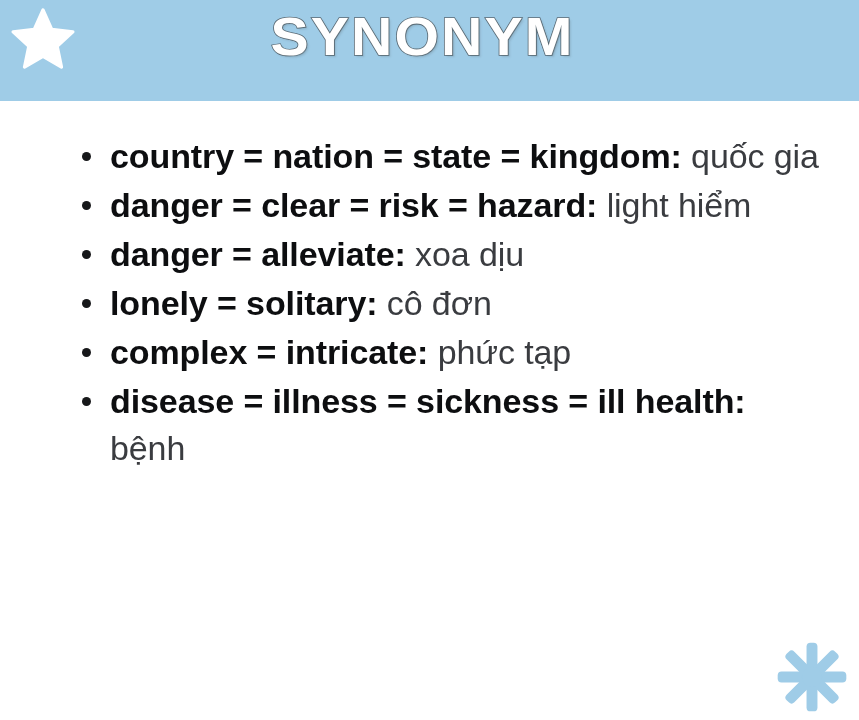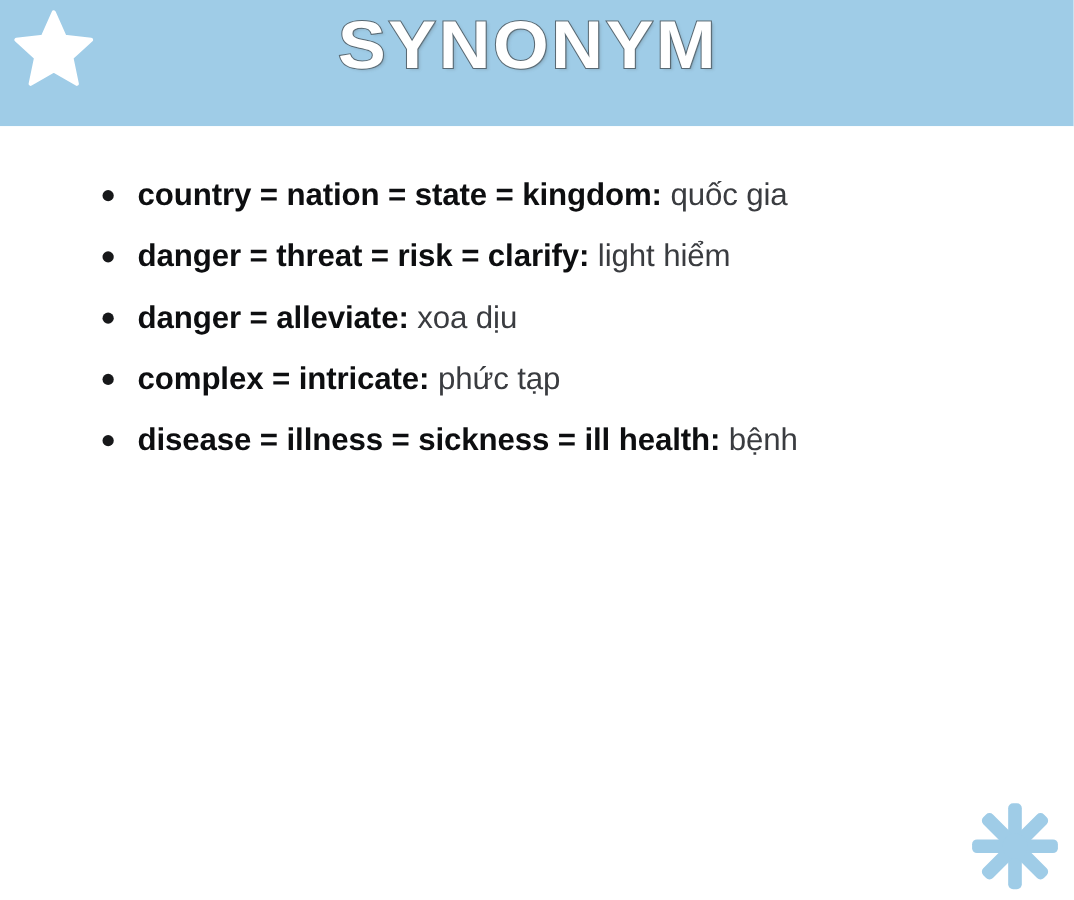--- a/index.html
+++ b/index.html
@@ -75,21 +75,21 @@
   }
   .syn-list {
     list-style: none;
     margin: 0;
     padding: 0;
   }
   .syn-item {
     position: relative;
     padding-left: 44px;
     margin: 0 0 2px 0;
-    font-size: 25px;
+    font-size: 34px;
     line-height: 47px;
     color: #17181a;
     letter-spacing: -0.1px;
     max-width: 720px;
   }
   .syn-item .bullet {
     position: absolute;
     left: 16px;
     top: 19px;
     width: 9px;
@@ -131,28 +131,31 @@
 </div>
 
 <div class="content">
   <ul class="syn-list">
 
     <li class="syn-item">
       <span class="bullet"></span><span class="syn-term">country = nation = state = kingdom:</span><span class="syn-gloss"> quốc gia</span>
     </li>
 
     <li class="syn-item">
-      <span class="bullet"></span><span class="syn-term">danger = threat = risk = clarify:</span><span class="syn-gloss"> light hiểm</span>
+      <span class="bullet"></span><span class="syn-term">danger = clear = risk = hazard:</span><span class="syn-gloss"> light hiểm</span>
     </li>
 
 
     <li class="syn-item">
       <span class="bullet"></span><span class="syn-term">danger = alleviate:</span><span class="syn-gloss"> xoa dịu</span>
     </li>
 
+    <li class="syn-item">
+      <span class="bullet"></span><span class="syn-term">lonely = solitary:</span><span class="syn-gloss"> cô đơn</span>
+    </li>
 
     <li class="syn-item">
       <span class="bullet"></span><span class="syn-term">complex = intricate:</span><span class="syn-gloss"> phức tạp</span>
     </li>
 
     <li class="syn-item">
       <span class="bullet"></span><span class="syn-term">disease = illness = sickness = ill health:</span><span class="syn-gloss"> bệnh</span>
     </li>
 
 

